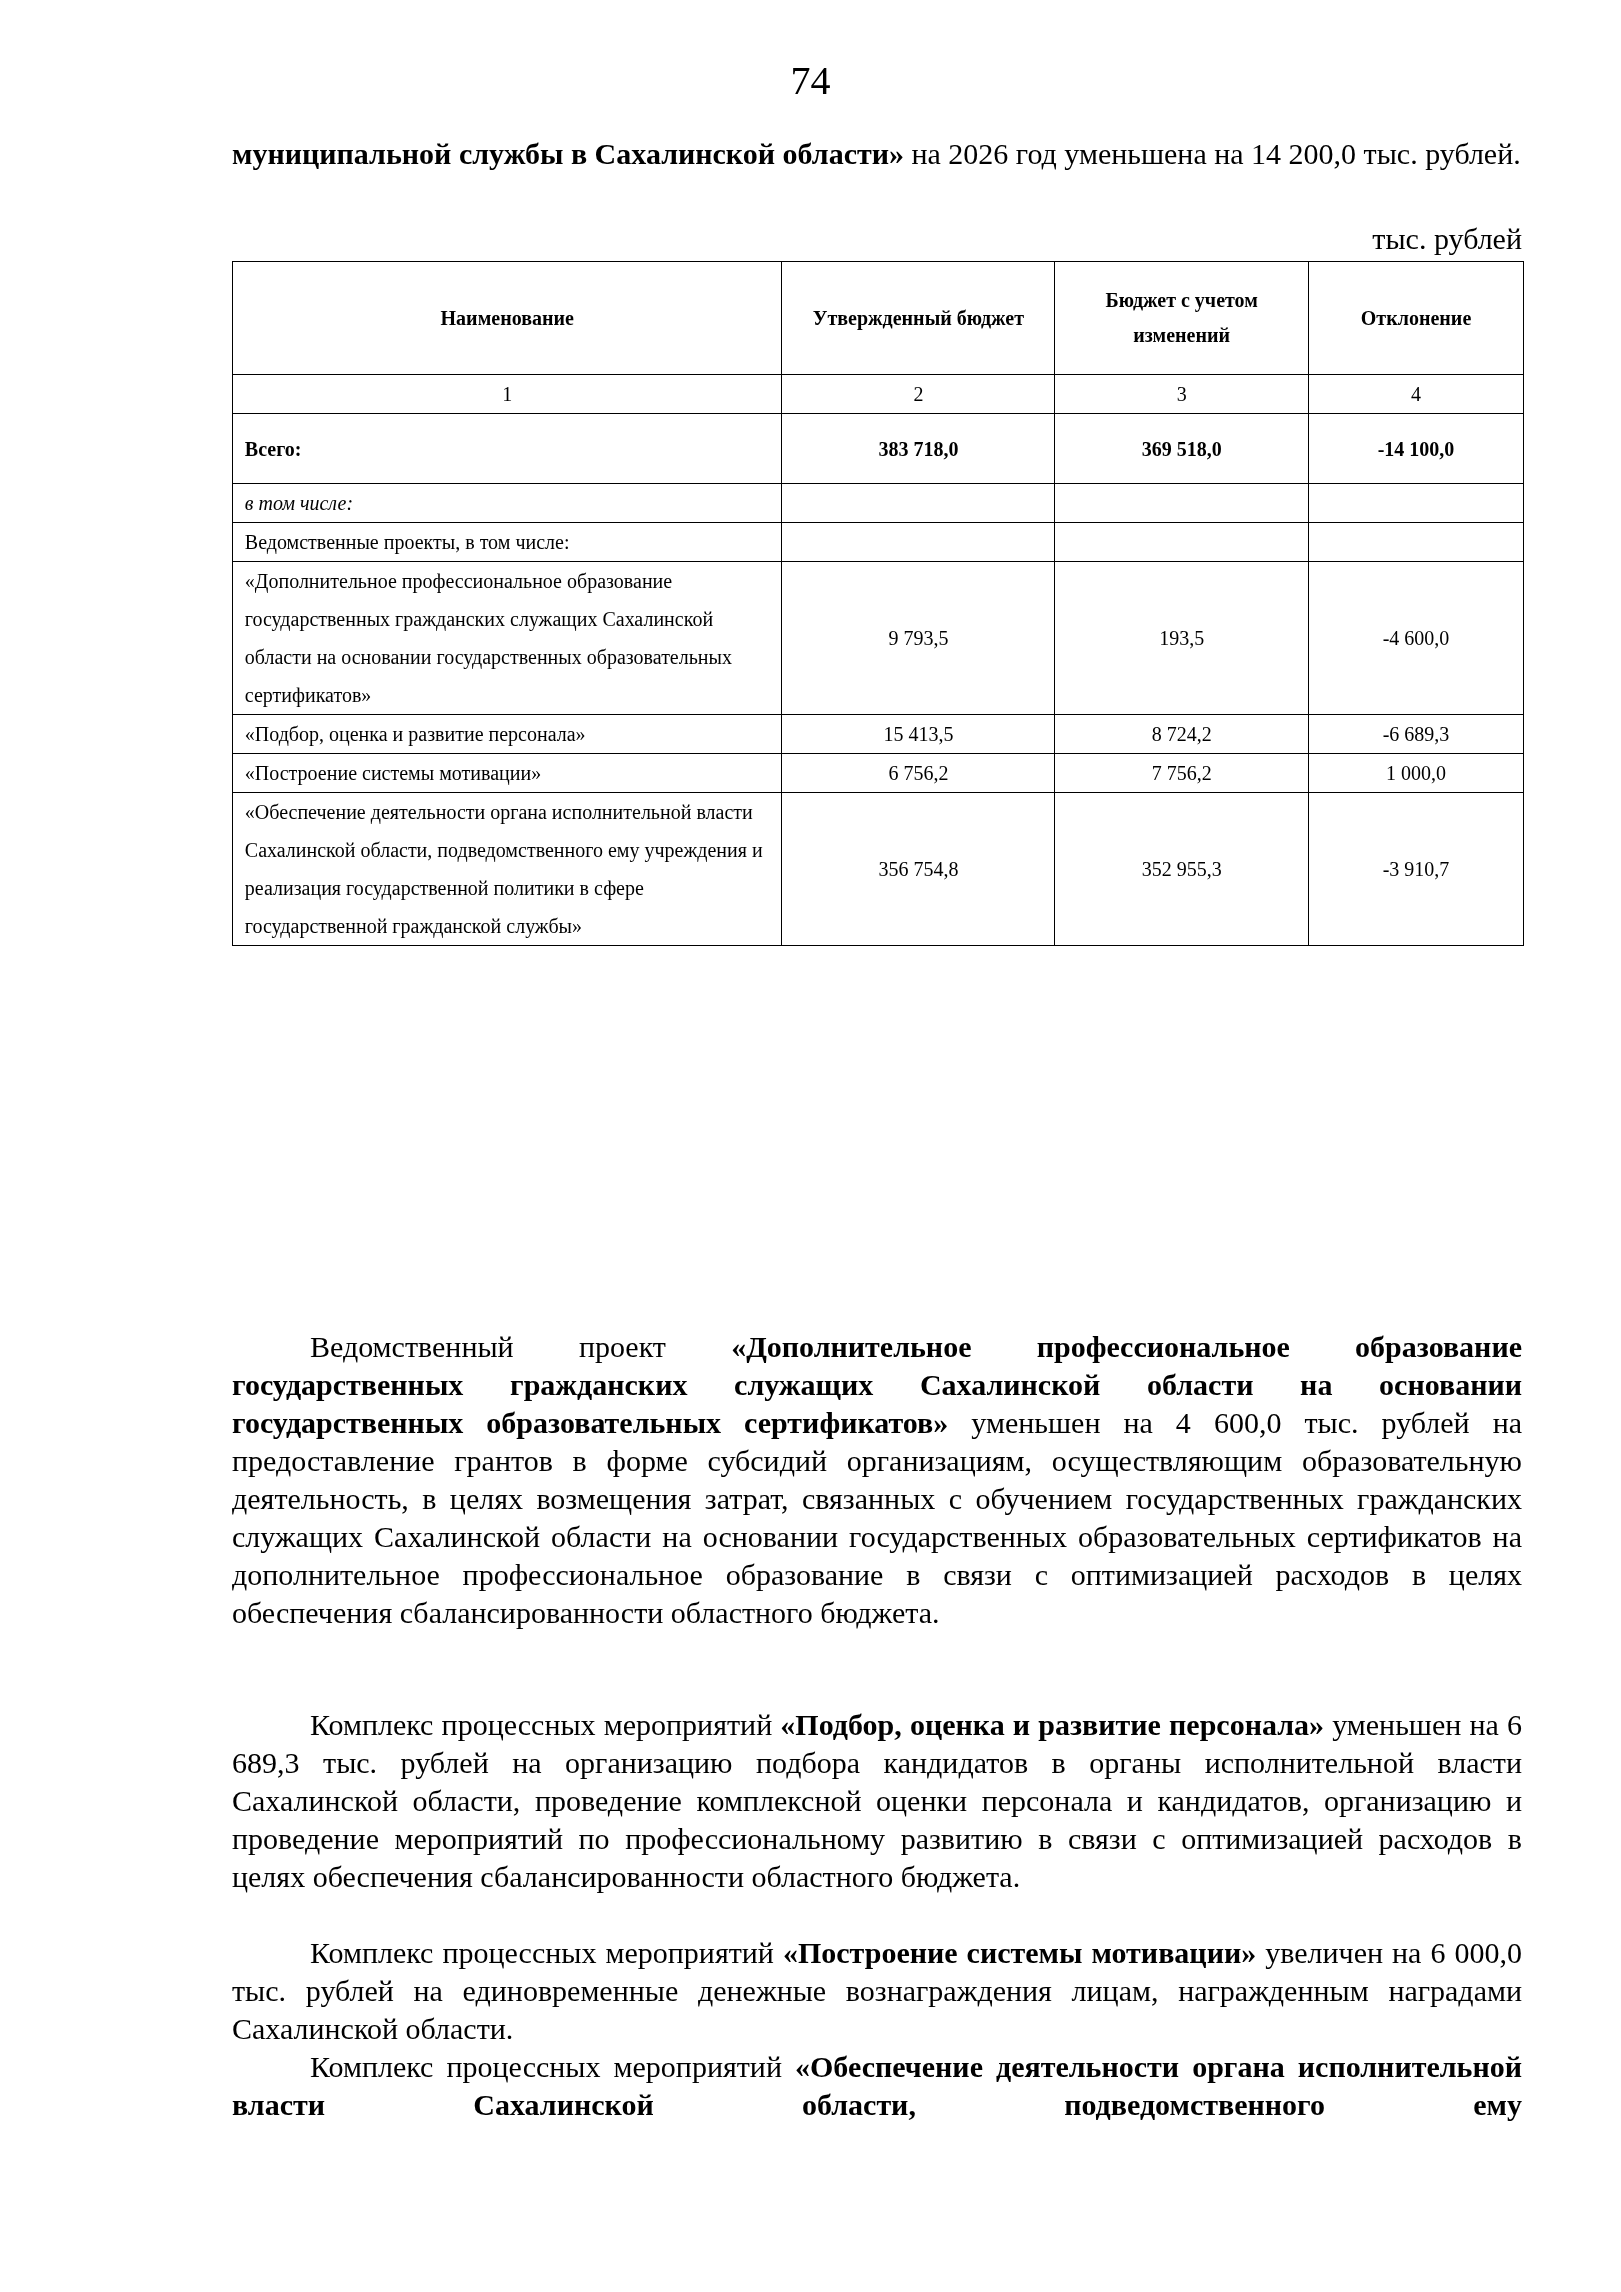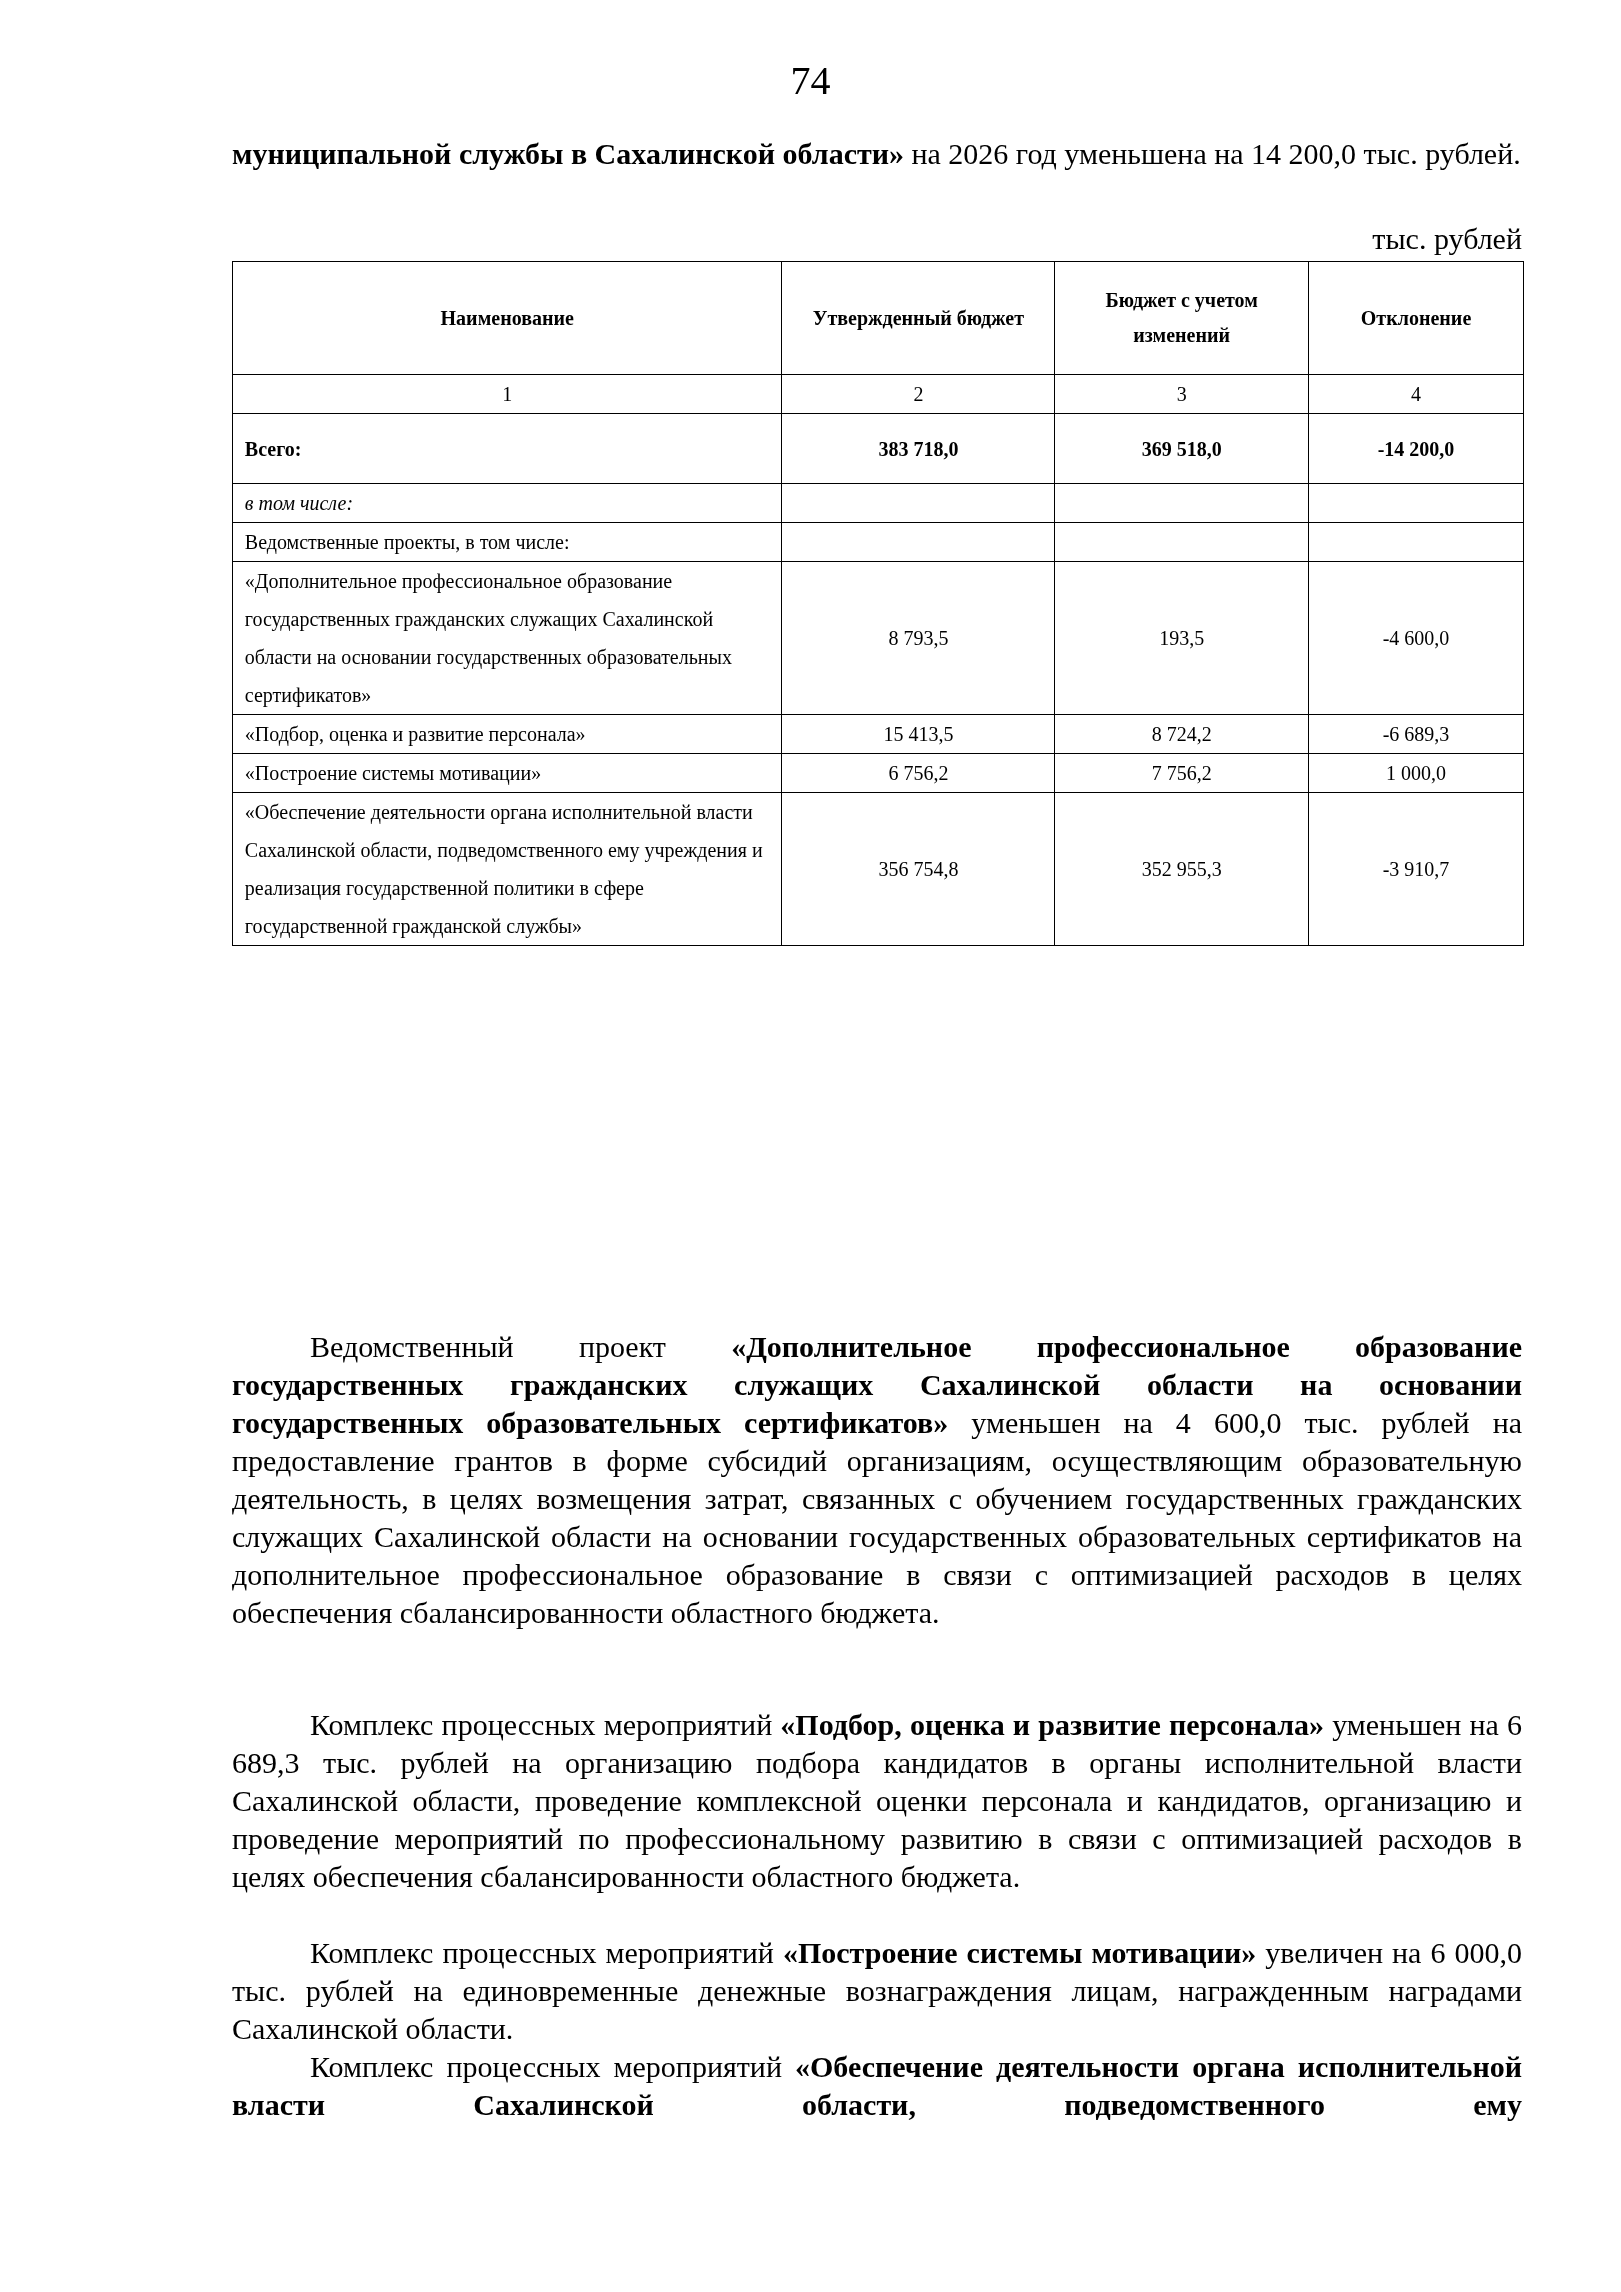--- a/index.html
+++ b/index.html
@@ -49,37 +49,37 @@
   <tr class="idx">
     <td>1</td>
     <td>2</td>
     <td>3</td>
     <td>4</td>
   </tr>
   <tr class="total bold">
     <td>Всего:</td>
     <td class="num">383 718,0</td>
     <td class="num">369 518,0</td>
-    <td class="num">-14 200,0</td>
+    <td class="num">-14 100,0</td>
   </tr>
   <tr>
     <td class="ital">в том числе:</td>
     <td class="num"></td>
     <td class="num"></td>
     <td class="num"></td>
   </tr>
   <tr>
     <td>Ведомственные проекты, в том числе:</td>
     <td class="num"></td>
     <td class="num"></td>
     <td class="num"></td>
   </tr>
   <tr>
     <td>«Дополнительное профессиональное образование государственных гражданских служащих Сахалинской области на основании государственных образовательных сертификатов»</td>
-    <td class="num">8 793,5</td>
+    <td class="num">9 793,5</td>
     <td class="num">193,5</td>
     <td class="num">-4 600,0</td>
   </tr>
   <tr>
     <td>«Подбор, оценка и развитие персонала»</td>
     <td class="num">15 413,5</td>
     <td class="num">8 724,2</td>
     <td class="num">-6 689,3</td>
   </tr>
   <tr>

